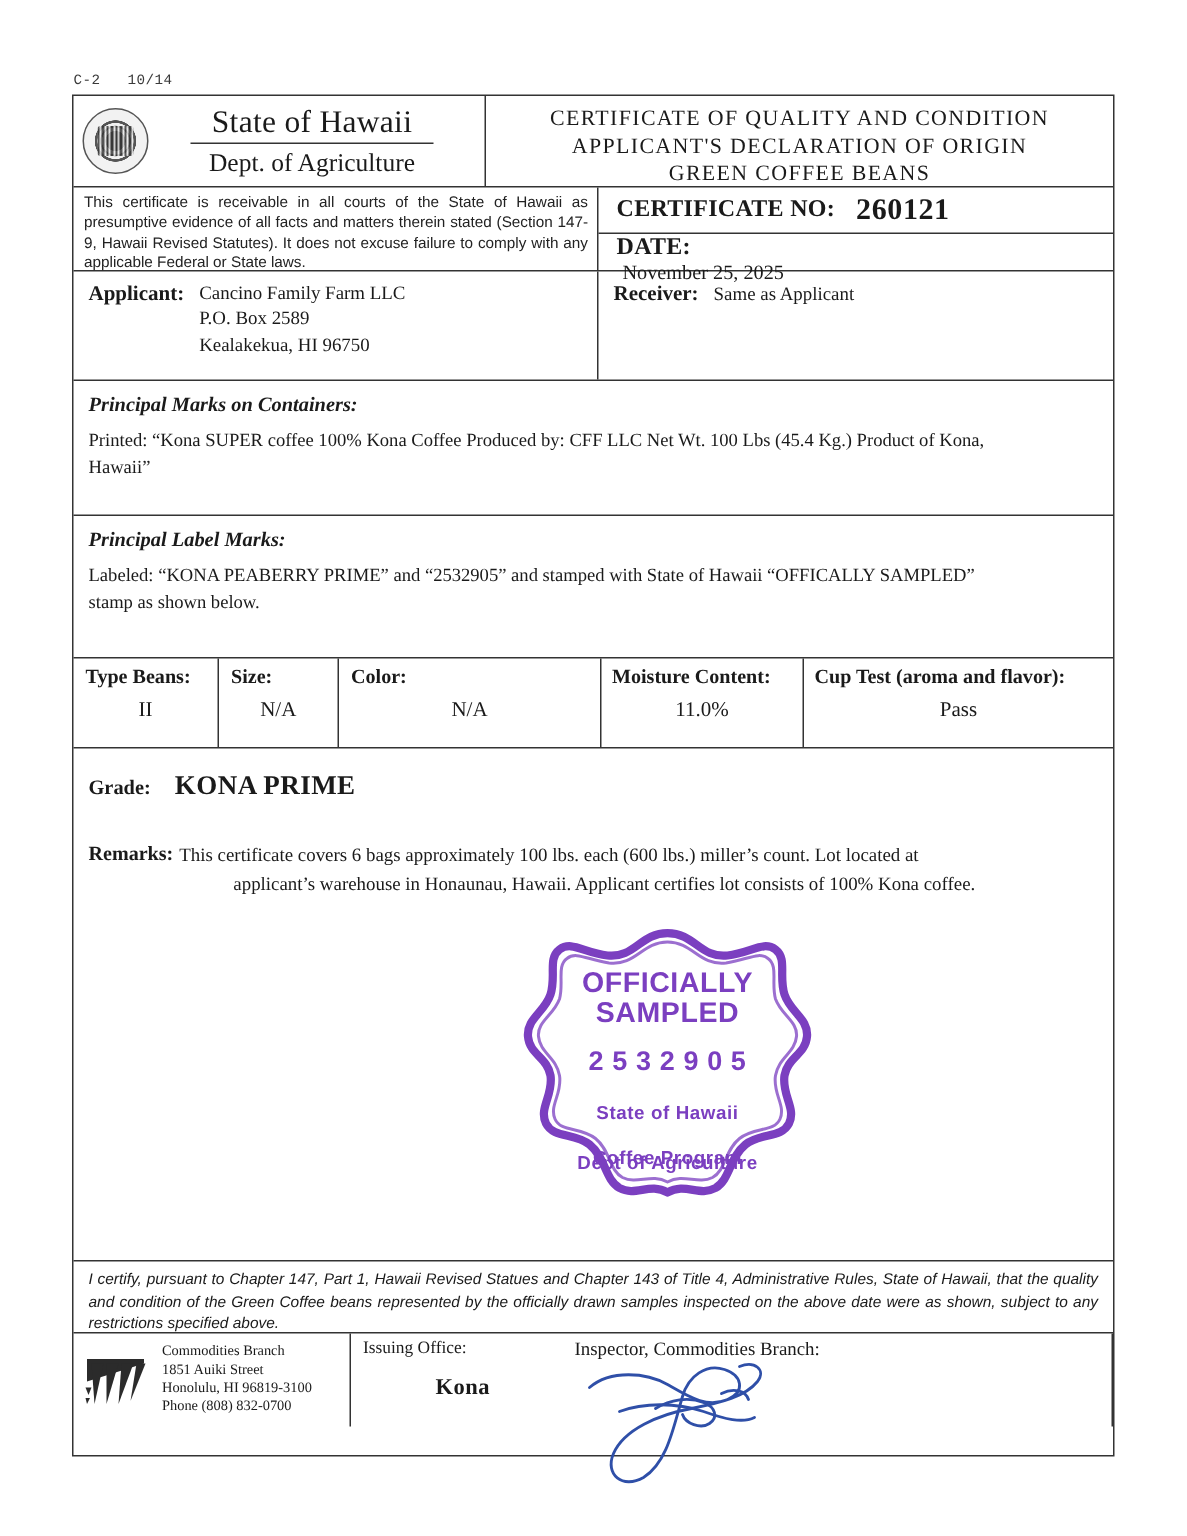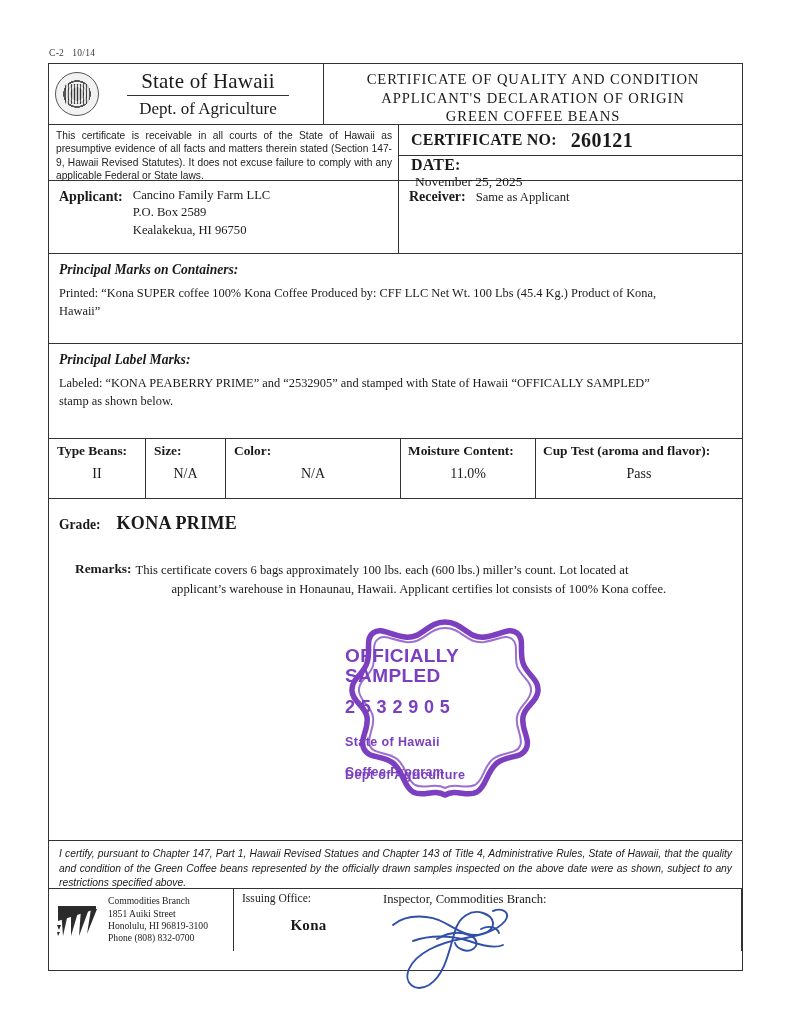--- a/index.html
+++ b/index.html
@@ -21,21 +21,21 @@
     position: absolute;
     left: 0; top: 0;
     width: 791px; height: 1024px;
     background: #fff;
   }
 
   #formcode {
     position: absolute;
     left: 49px;
     top: 48px;
-    font-family: Liberation Serif, serif;
+    font-family: Liberation Mono, monospace;
     font-size: 9.5px;
     letter-spacing: .3px;
     color: #3a3a3a;
     white-space: pre;
   }
 
   #doc {
     position: absolute;
     left: 48px;
     top: 63px;
@@ -169,38 +169,38 @@
   #c-moist { width: 135px; }
   #c-cup   { flex: 1 1 auto; }
   #c-cup .ch, #c-moist .ch { padding-left: 7px; }
 
   
   #body-main { height: 342px; position: relative; padding: 14px 10px 0 10px; }
   #grade { display: flex; align-items: baseline; }
   #grade .lbl { font-size: 13.6px; font-weight: bold; }
   #grade .val { font-size: 18px; font-weight: bold; margin-left: 16px; letter-spacing: .3px; }
   #remarks { margin-top: 27px; display: flex; }
-  #remarks .lbl { font-size: 13.4px; font-weight: bold; flex: 0 0 auto; margin-left: 16px; }
+  #remarks .lbl { font-size: 13.4px; font-weight: bold; flex: 0 0 auto; }
   #remarks .bd { font-size: 12.6px; line-height: 1.5; margin-left: 4px; }
   #remarks .bd div:nth-child(2) { margin-left: 36px; }
 
   
   #stamp {
     position: absolute;
     left: 296px;
     top: 118px;
     width: 200px;
     height: 198px;
     color: #7b3fc0;
   }
   #stamp svg { position: absolute; left: 0; top: 0; }
   #stamp .txt {
     position: absolute;
     width: 100%;
-    text-align: left;
+    text-align: center;
     font-family: "Liberation Sans", sans-serif;
     font-weight: bold;
     color: #7b3fc0;
     letter-spacing: .4px;
   }
   #stamp-l1 { top: 28px; font-size: 19px; }
   #stamp-l2 { top: 48px; font-size: 19px; }
   #stamp-num {
     top: 80px;
     font-size: 18px;

